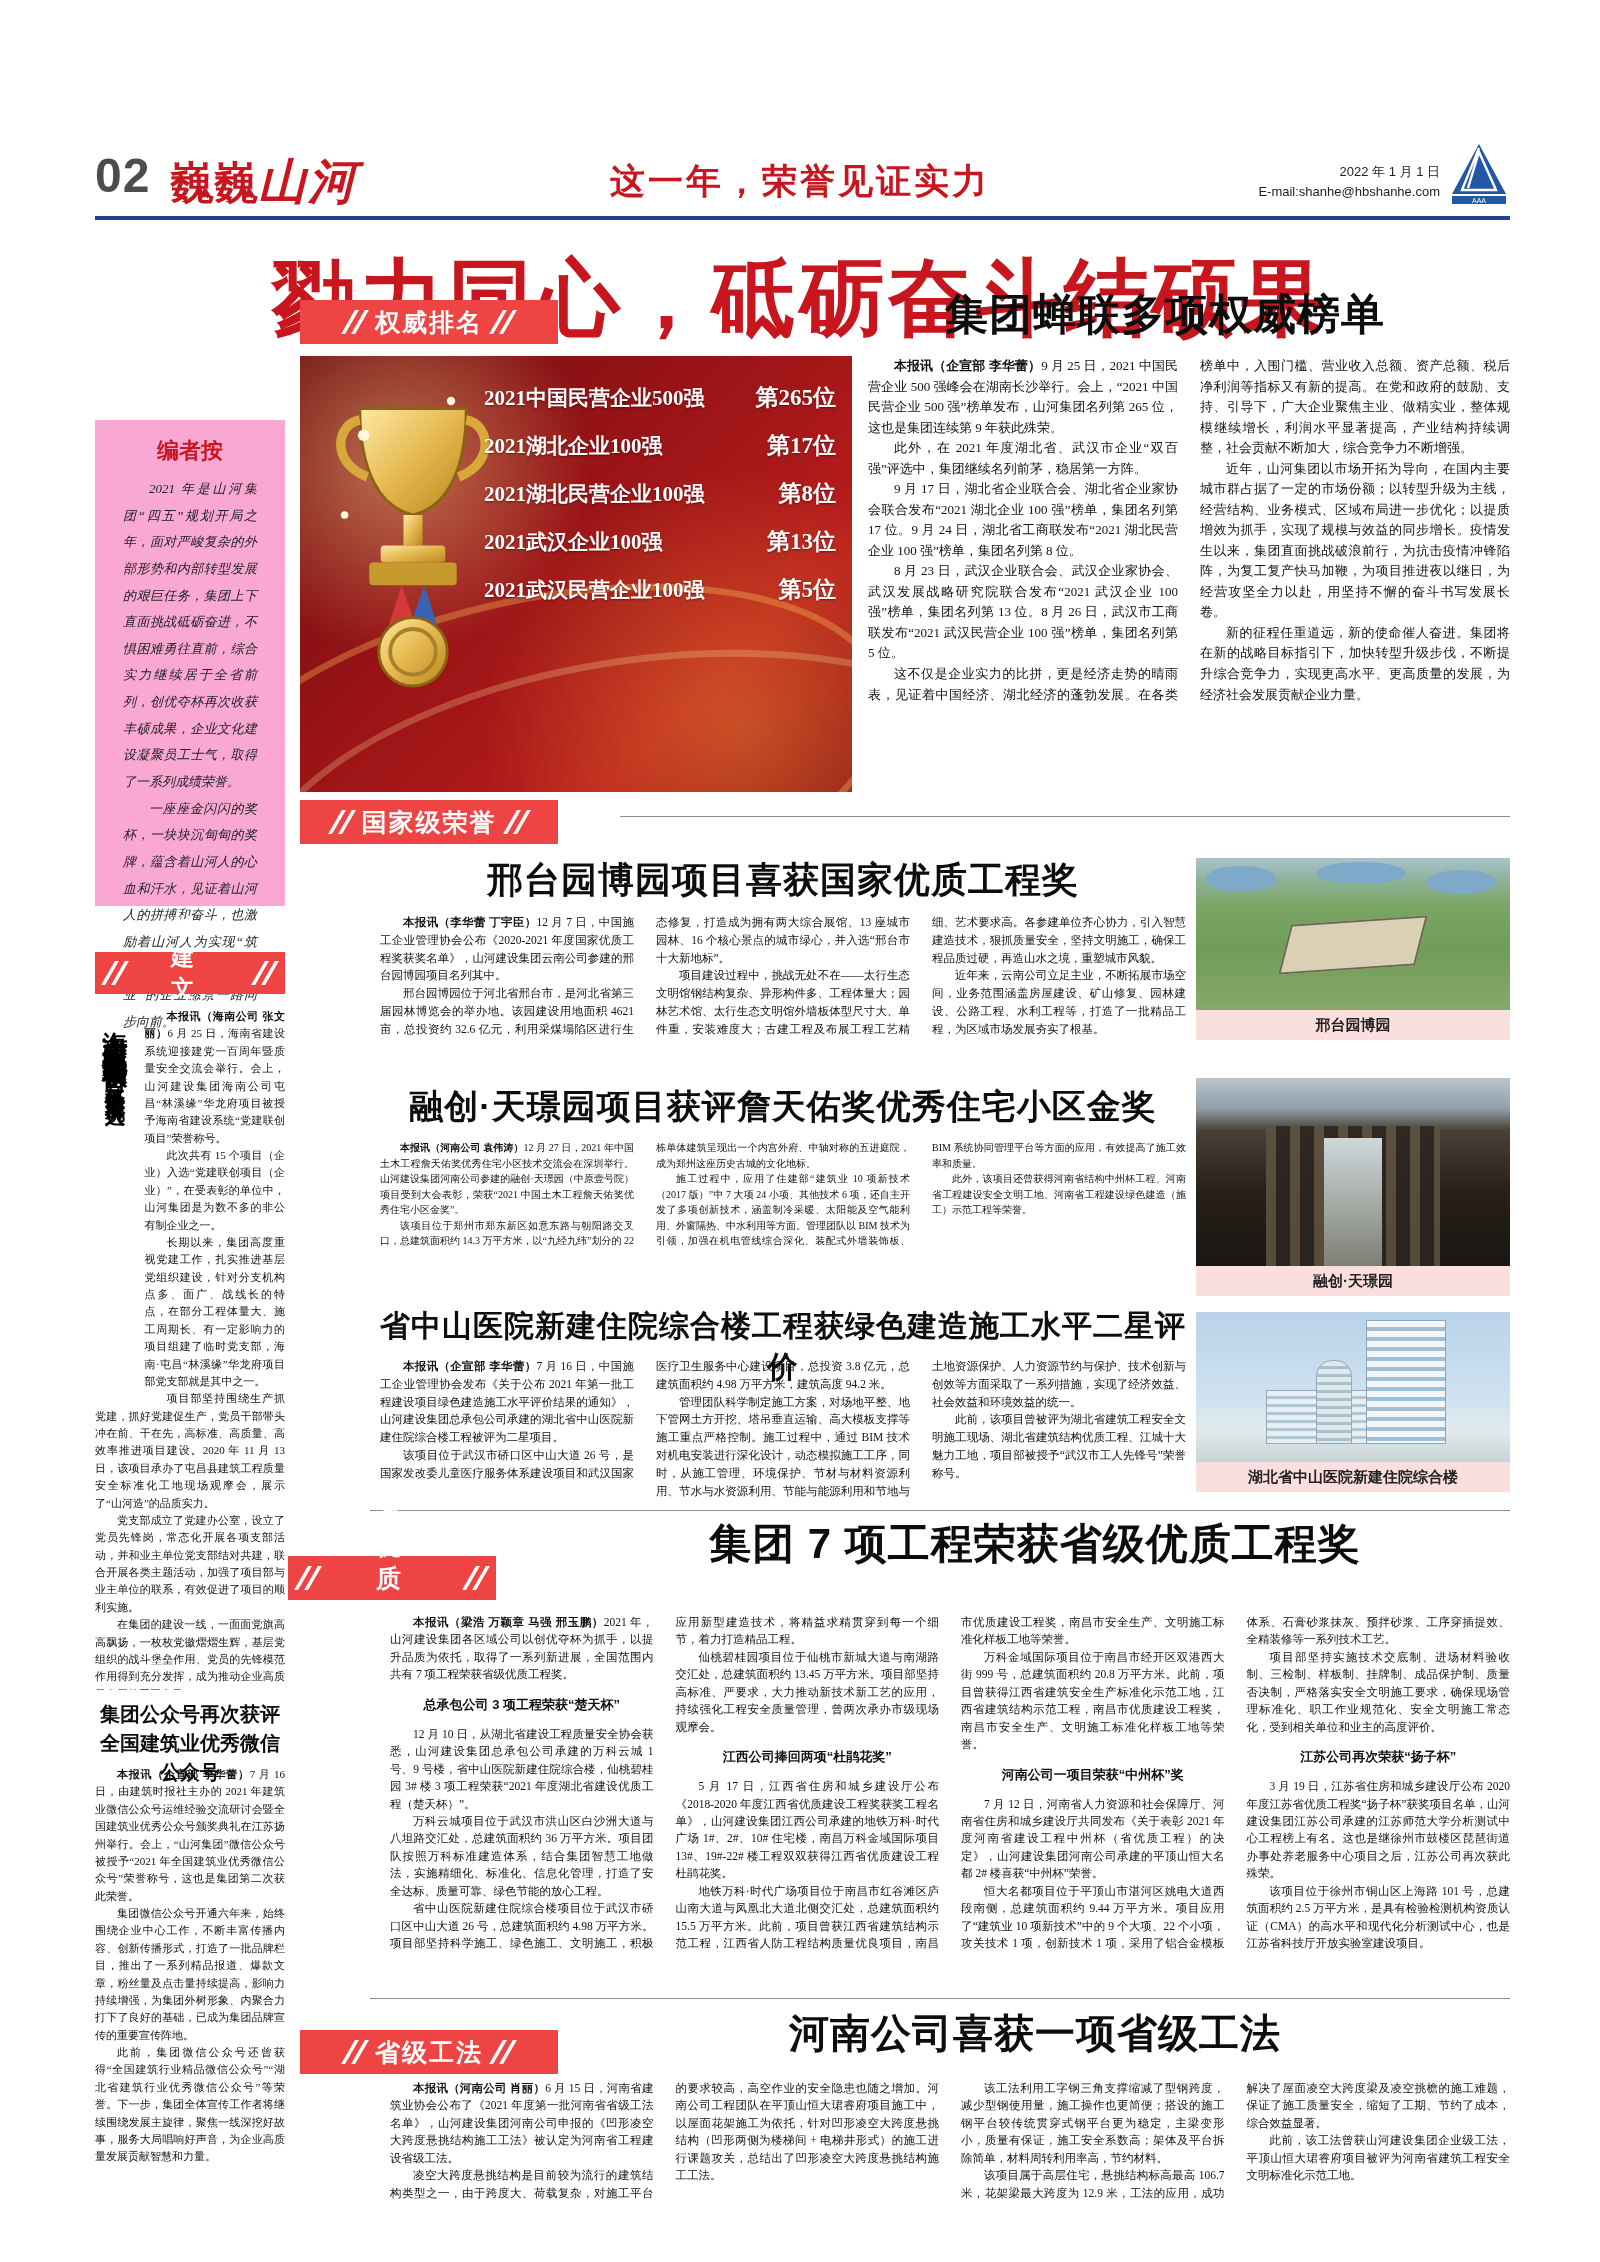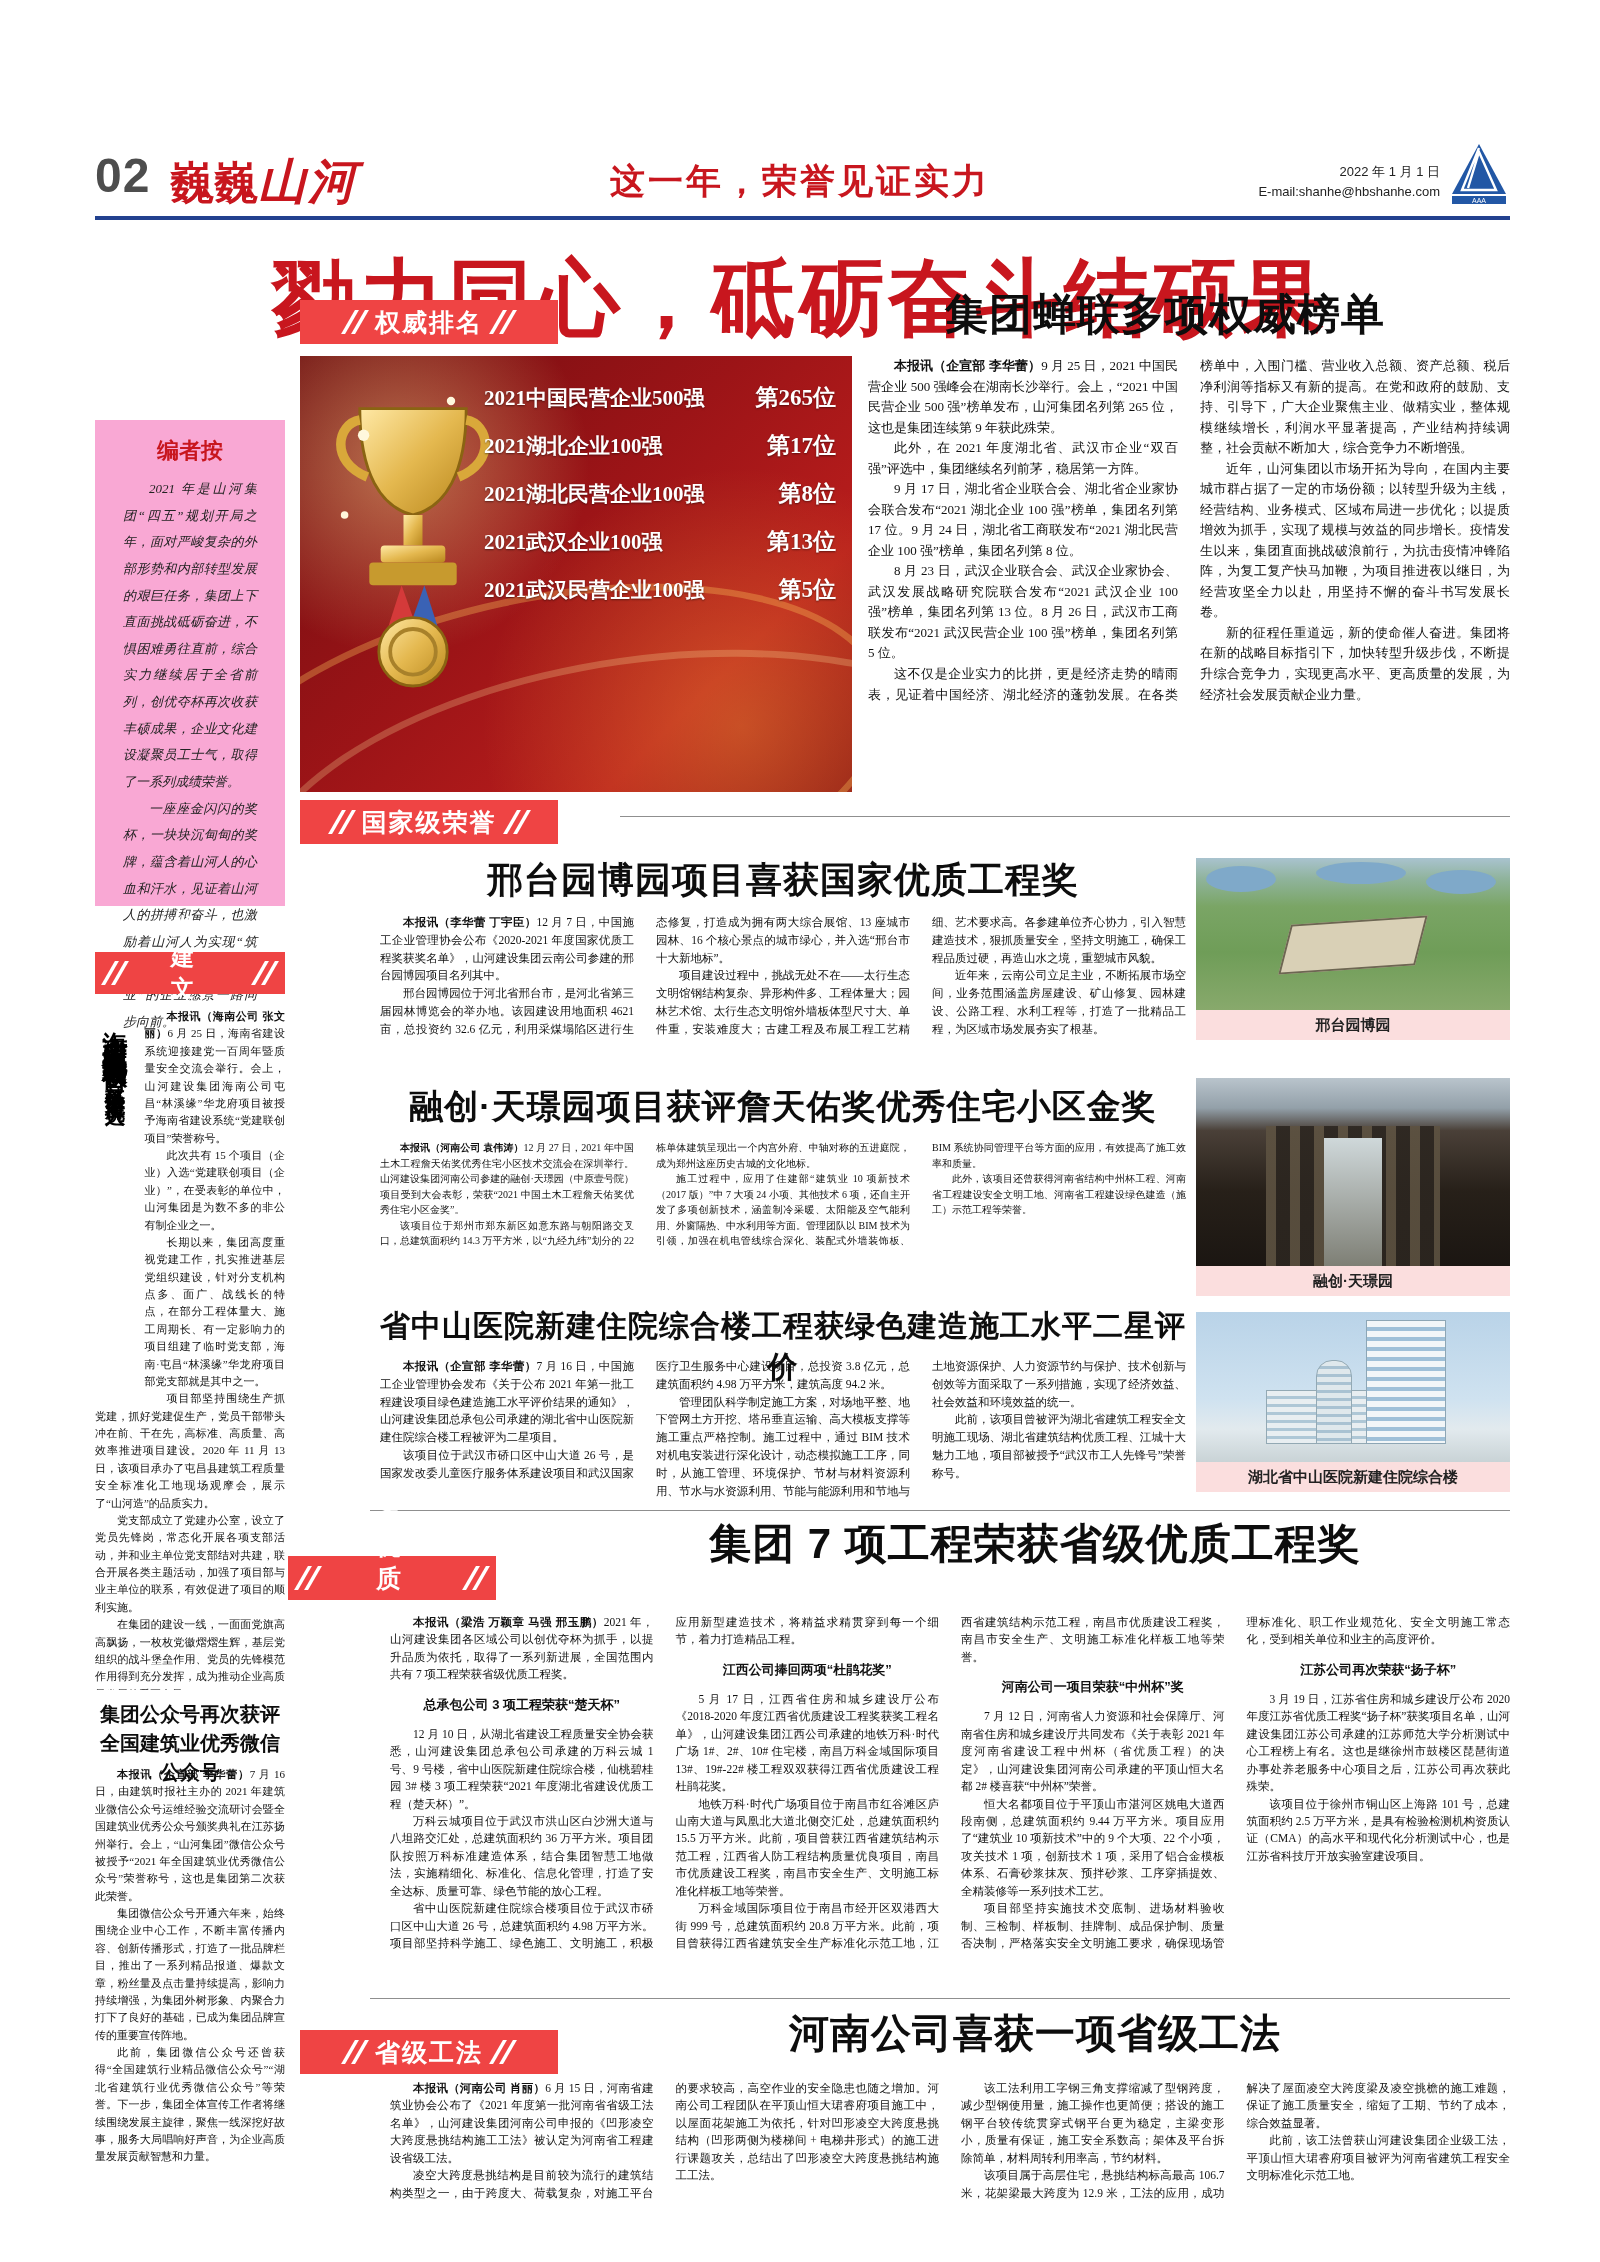--- a/index.html
+++ b/index.html
@@ -282,20 +282,21 @@
         <span class="sl"></span>
       </span>
   </div>
   <div class="abs headline" id="q_head">集团 7 项工程荣获省级优质工程奖</div>
   <div class="abs cols" id="q_body">
     <p><b class="byline">本报讯（梁浩 万颖章 马强 邢玉鹏）</b><span>2021 年，山河建设集团各区域公司以创优夺杯为抓手，以提升品质为依托，取得了一系列新进展，全国范围内共有 7 项工程荣获省级优质工程奖。</span></p>
     <p class="subhead">总承包公司 3 项工程荣获“楚天杯”</p>
     <p>12 月 10 日，从湖北省建设工程质量安全协会获悉，山河建设集团总承包公司承建的万科云城 1 号、9 号楼，省中山医院新建住院综合楼，仙桃碧桂园 3# 楼 3 项工程荣获“2021 年度湖北省建设优质工程（楚天杯）”。</p>
     <p>万科云城项目位于武汉市洪山区白沙洲大道与八坦路交汇处，总建筑面积约 36 万平方米。项目团队按照万科标准建造体系，结合集团智慧工地做法，实施精细化、标准化、信息化管理，打造了安全达标、质量可靠、绿色节能的放心工程。</p>
     <p>省中山医院新建住院综合楼项目位于武汉市硚口区中山大道 26 号，总建筑面积约 4.98 万平方米。项目部坚持科学施工、绿色施工、文明施工，积极应用新型建造技术，将精益求精贯穿到每一个细节，着力打造精品工程。</p>
+    <p>仙桃碧桂园项目位于仙桃市新城大道与南湖路交汇处，总建筑面积约 13.45 万平方米。项目部坚持高标准、严要求，大力推动新技术新工艺的应用，持续强化工程安全质量管理，曾两次承办市级现场观摩会。</p>
     <p class="subhead">江西公司捧回两项“杜鹃花奖”</p>
     <p>5 月 17 日，江西省住房和城乡建设厅公布《2018-2020 年度江西省优质建设工程奖获奖工程名单》，山河建设集团江西公司承建的地铁万科·时代广场 1#、2#、10# 住宅楼，南昌万科金域国际项目 13#、19#-22# 楼工程双双获得江西省优质建设工程杜鹃花奖。</p>
     <p>地铁万科·时代广场项目位于南昌市红谷滩区庐山南大道与凤凰北大道北侧交汇处，总建筑面积约 15.5 万平方米。此前，项目曾获江西省建筑结构示范工程，江西省人防工程结构质量优良项目，南昌市优质建设工程奖，南昌市安全生产、文明施工标准化样板工地等荣誉。</p>
     <p>万科金域国际项目位于南昌市经开区双港西大街 999 号，总建筑面积约 20.8 万平方米。此前，项目曾获得江西省建筑安全生产标准化示范工地，江西省建筑结构示范工程，南昌市优质建设工程奖，南昌市安全生产、文明施工标准化样板工地等荣誉。</p>
     <p class="subhead">河南公司一项目荣获“中州杯”奖</p>
     <p>7 月 12 日，河南省人力资源和社会保障厅、河南省住房和城乡建设厅共同发布《关于表彰 2021 年度河南省建设工程中州杯（省优质工程）的决定》，山河建设集团河南公司承建的平顶山恒大名都 2# 楼喜获“中州杯”荣誉。</p>
     <p>恒大名都项目位于平顶山市湛河区姚电大道西段南侧，总建筑面积约 9.44 万平方米。项目应用了“建筑业 10 项新技术”中的 9 个大项、22 个小项，攻关技术 1 项，创新技术 1 项，采用了铝合金模板体系、石膏砂浆抹灰、预拌砂浆、工序穿插提效、全精装修等一系列技术工艺。</p>
     <p>项目部坚持实施技术交底制、进场材料验收制、三检制、样板制、挂牌制、成品保护制、质量否决制，严格落实安全文明施工要求，确保现场管理标准化、职工作业规范化、安全文明施工常态化，受到相关单位和业主的高度评价。</p>
     <p class="subhead">江苏公司再次荣获“扬子杯”</p>
     <p>3 月 19 日，江苏省住房和城乡建设厅公布 2020 年度江苏省优质工程奖“扬子杯”获奖项目名单，山河建设集团江苏公司承建的江苏师范大学分析测试中心工程榜上有名。这也是继徐州市鼓楼区琵琶街道办事处养老服务中心项目之后，江苏公司再次获此殊荣。</p>

